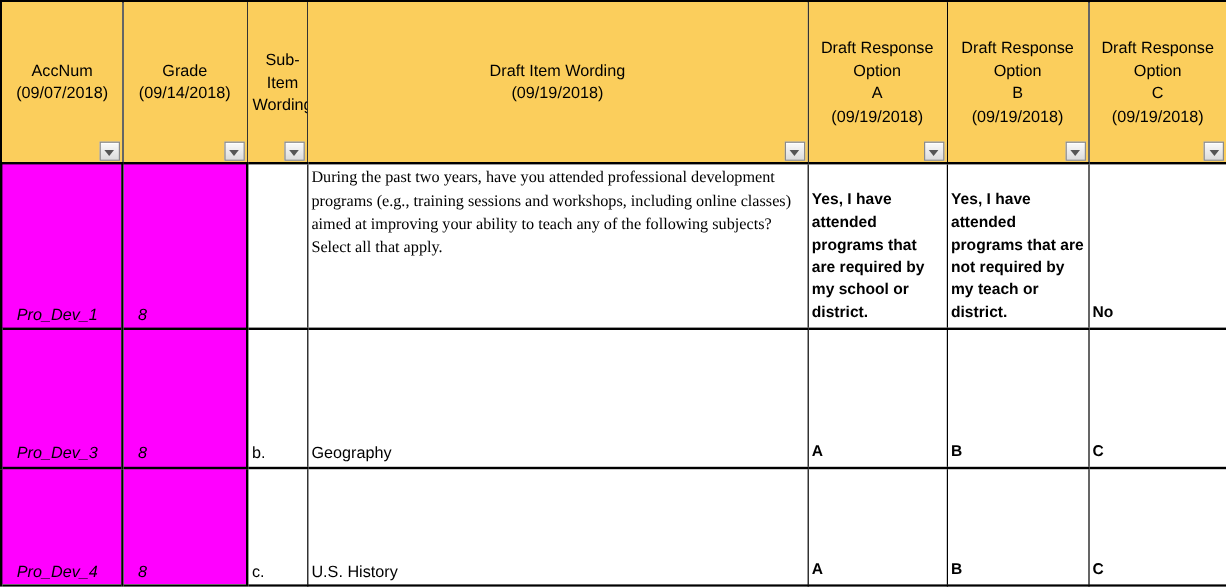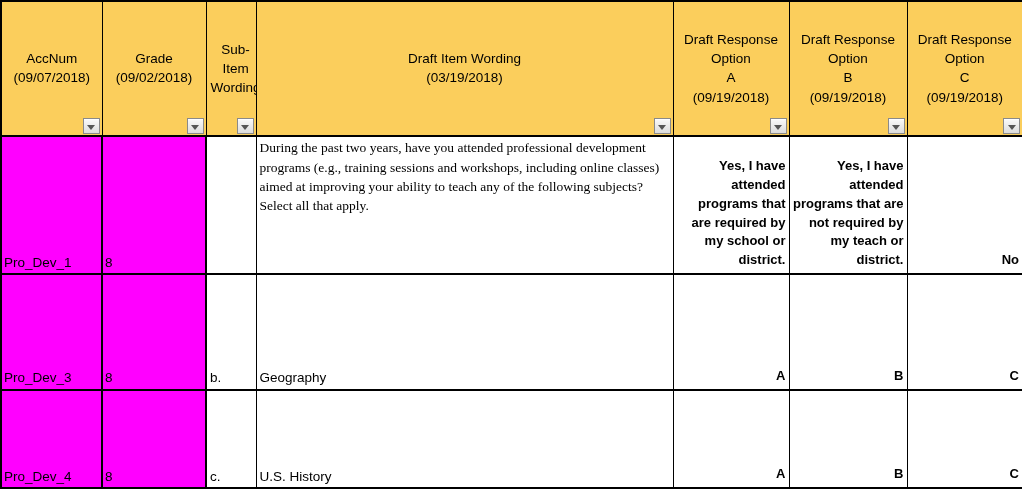--- a/index.html
+++ b/index.html
@@ -60,27 +60,28 @@
     width:0;height:0;
     border-left:4px solid transparent;
     border-right:4px solid transparent;
     border-top:5px solid #555;
     margin-top:2px;
   }
   td.c-acc,td.c-grade{
     background:var(--hl-bg);
     border-left-width:2px;
     border-right-width:2px;
-    padding-left:2px;
+    padding-left:12px;
+    font-style:italic;
   }
   td.c-sub{padding-left:3px;}
   td.c-word{padding-left:3px;padding-right:6px;}
   td.v-top{vertical-align:top;font-family:Liberation Serif, serif;}
   td.c-opt{
-    text-align:right;
+    text-align:left;
     font-weight:bold;
     font-size:13px;
     padding-bottom:3px;
     line-height:1.46;
   }
 </style>
 </head>
 <body>
 
 <div class="sheet">
@@ -99,36 +100,36 @@
         <tr class="h-header">
       <th class="hcell">
         <span class="hlabel">AccNum
 (09/07/2018)</span>
         <span class="filter-btn">
               <span class="tri"></span>
             </span>
       </th>
       <th class="hcell">
         <span class="hlabel">Grade
-(09/02/2018)</span>
+(09/14/2018)</span>
         <span class="filter-btn">
               <span class="tri"></span>
             </span>
       </th>
       <th class="hcell">
         <span class="hlabel">Sub-
 Item
 Wording</span>
         <span class="filter-btn">
               <span class="tri"></span>
             </span>
       </th>
       <th class="hcell">
         <span class="hlabel">Draft Item Wording
-(03/19/2018)</span>
+(09/19/2018)</span>
         <span class="filter-btn">
               <span class="tri"></span>
             </span>
       </th>
       <th class="hcell">
         <span class="hlabel">Draft Response
 Option
 A
 (09/19/2018)</span>
         <span class="filter-btn">

